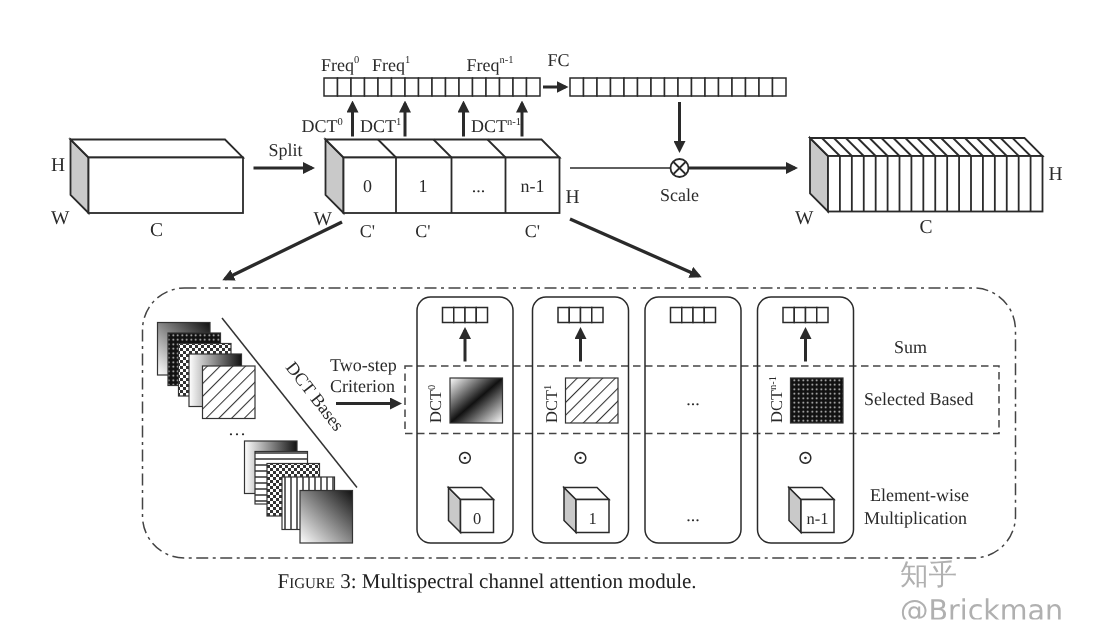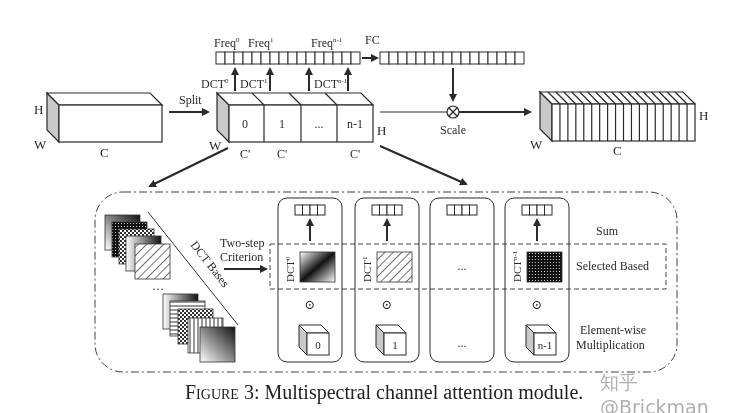--- a/index.html
+++ b/index.html
@@ -1,20 +1,20 @@
 <!DOCTYPE html>
 <html><head>
 <meta charset="utf-8">
 <style>
   html, body { margin:0; padding:0; background:#ffffff; }
   body { width:738px; height:413px; position:relative; overflow:hidden;
          font-family:"Liberation Serif","DejaVu Serif",serif; color:#222; }
   svg { position:absolute; left:0; top:0; }
   .t { font-family:"Liberation Serif","DejaVu Serif",serif; fill:#2a2a2a; }
-  .cap { position:absolute; left:185px; top:381px; font-size:20px; color:#222;
+  .cap { position:absolute; left:185px; top:381px; font-size:14px; color:#222;
          font-family:"Liberation Serif","DejaVu Serif",serif; }
   .cap .sc { font-variant:small-caps; }
   .wm { position:absolute; left:600px; top:370px; font-size:19px; color:#b0b0b0;
         font-family:"DejaVu Sans","Liberation Sans",sans-serif; }
 </style>
 </head>
 <body>
 
 <svg width="738" height="413" viewBox="0 0 738 413">
   <defs>

